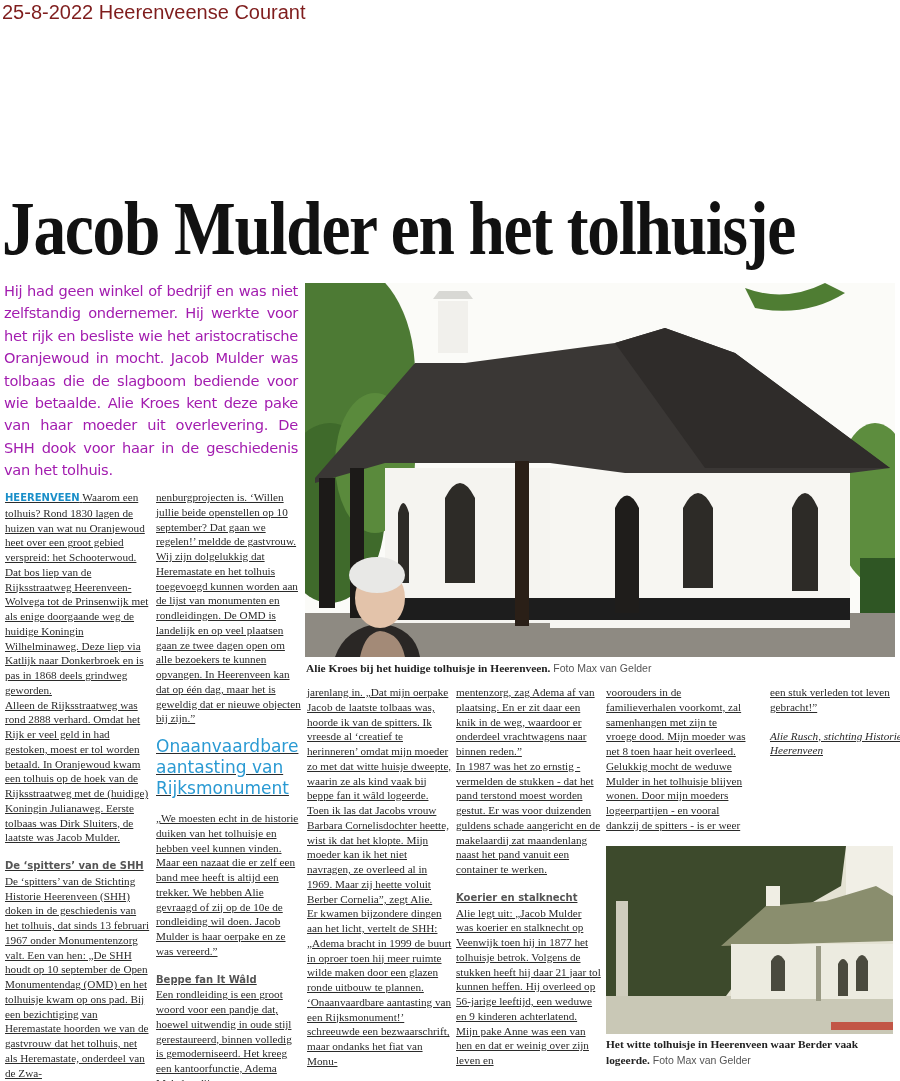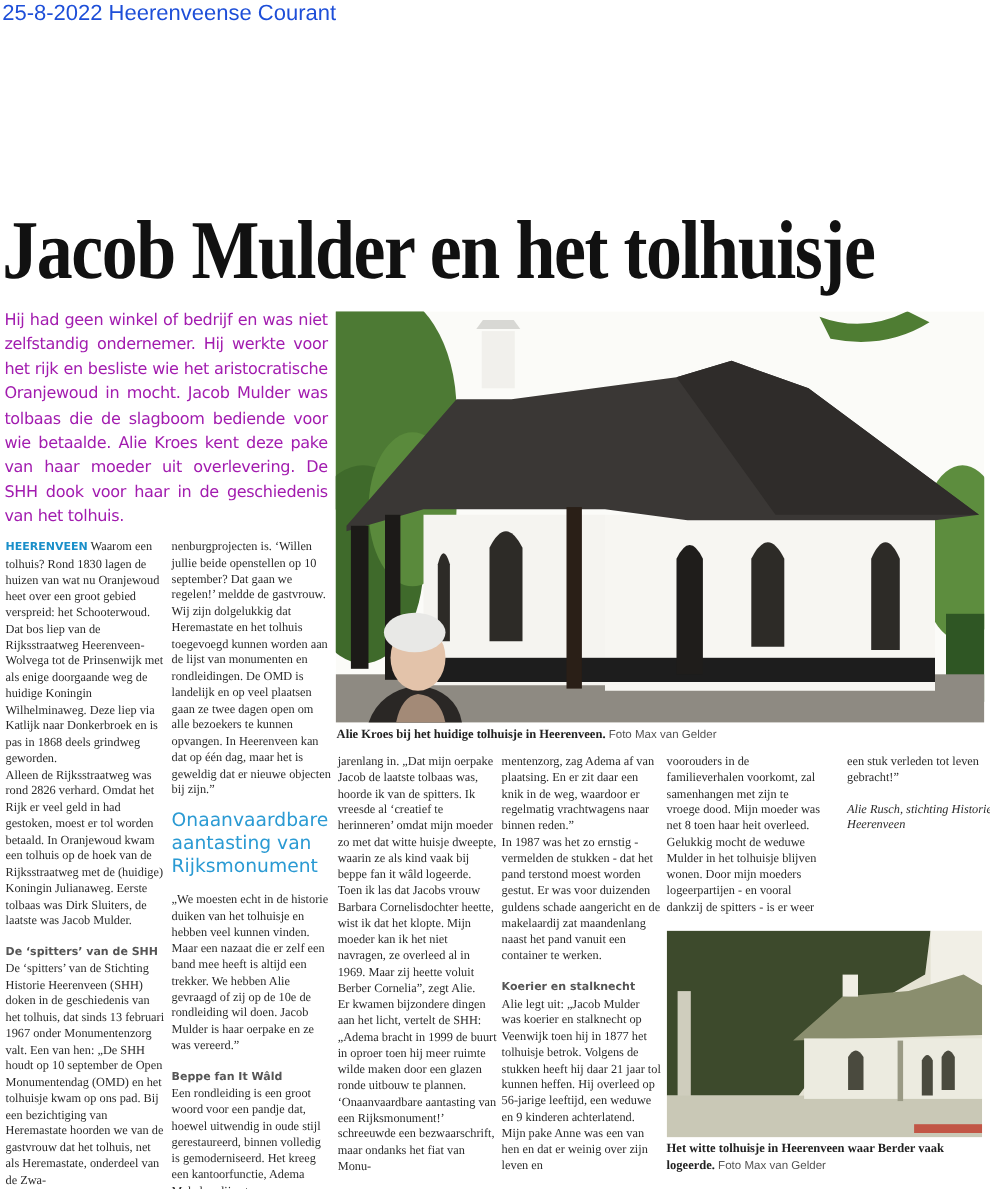--- a/index.html
+++ b/index.html
@@ -1,37 +1,37 @@
 <!DOCTYPE html>
 <html><head>
 <meta charset="utf-8">
 <style>
   * { box-sizing: border-box; margin: 0; padding: 0; }
   html, body { width: 900px; height: 1081px; background: #ffffff; overflow: hidden; }
   body { position: relative; font-family: "DejaVu Serif", serif; color: #1e1e1e; }
 
   .source-line {
     position: absolute; left: 2px; top: 0px;
-    font-family: "Liberation Sans", sans-serif; font-size: 20px; color: #1d4ed8;
+    font-family: "Liberation Sans", sans-serif; font-size: 20px; color: #7f1d1d;
     line-height: 24px; white-space: nowrap;
   }
   .headline {
     position: absolute; left: 2px; top: 188px; width: 900px;
     font-family: "Liberation Serif", serif; font-size: 76px; line-height: 80px;
     color: #111; letter-spacing: -1.5px; transform: scaleX(0.86); transform-origin: left top;
     white-space: nowrap;
   }
   .intro {
     position: absolute; left: 4px; top: 280px; width: 294px;
     font-family: "DejaVu Sans", sans-serif; font-size: 14.6px; line-height: 22.4px;
     color: #a21caf; text-align: justify; letter-spacing: -0.3px;
   }
   .col {
     position: absolute; font-family: "Liberation Serif", serif;
-    font-size: 11.2px; line-height: 14.75px; color: #2b2b2b;
+    font-size: 11.2px; line-height: 14.75px; color: #2b2b2b; text-decoration: underline;
   }
   .col p { margin: 0; }
   .col .gap { height: 14px; }
   .kicker { color: #1a8fc9; font-family: "DejaVu Sans", sans-serif; font-weight: bold; font-size: 10px; }
   .subhead {
     font-family: "DejaVu Sans", sans-serif; font-weight: bold; font-size: 10px;
     color: #555; margin-top: 2px;
   }
   .quote-head {
     font-family: "DejaVu Sans", sans-serif; font-size: 17px; line-height: 21px;
@@ -96,42 +96,42 @@
     <ellipse cx="72" cy="292" rx="28" ry="18" fill="#e8e8e6"></ellipse>
   </svg>
 </div>
 <div class="caption" style="left:306px; top:660px; width:590px;">
   <b>Alie Kroes bij het huidige tolhuisje in Heerenveen.</b>
   <span class="credit">Foto Max van Gelder</span>
 </div>
 
 <div class="col" style="left:5px; top:490px; width:145px;">
   <p><span class="kicker">HEERENVEEN</span> <span>Waarom een tolhuis? Rond 1830 lagen de huizen van wat nu Oranjewoud heet over een groot gebied verspreid: het Schooterwoud. Dat bos liep van de Rijksstraatweg Heerenveen-Wolvega tot de Prinsenwijk met als enige doorgaande weg de huidige Koningin Wilhelminaweg. Deze liep via Katlijk naar Donkerbroek en is pas in 1868 deels grindweg geworden.</span></p>
-  <p>Alleen de Rijksstraatweg was rond 2826 verhard. Omdat het Rijk er veel geld in had gestoken, moest er tol worden betaald. In Oranjewoud kwam een tolhuis op de hoek van de Rijksstraatweg met de (huidige) Koningin Julianaweg. Eerste tolbaas was Dirk Sluiters, de laatste was Jacob Mulder.</p>
+  <p>Alleen de Rijksstraatweg was rond 2888 verhard. Omdat het Rijk er veel geld in had gestoken, moest er tol worden betaald. In Oranjewoud kwam een tolhuis op de hoek van de Rijksstraatweg met de (huidige) Koningin Julianaweg. Eerste tolbaas was Dirk Sluiters, de laatste was Jacob Mulder.</p>
   <div class="gap"></div>
   <p class="subhead">De ‘spitters’ van de SHH</p>
   <p>De ‘spitters’ van de Stichting Historie Heerenveen (SHH) doken in de geschiedenis van het tolhuis, dat sinds 13 februari 1967 onder Monumentenzorg valt. Een van hen: „De SHH houdt op 10 september de Open Monumentendag (OMD) en het tolhuisje kwam op ons pad. Bij een bezichtiging van Heremastate hoorden we van de gastvrouw dat het tolhuis, net als Heremastate, onderdeel van de Zwa-</p>
 </div>
 
 <div class="col" style="left:156px; top:490px; width:145px;">
   <p>nenburgprojecten is. ‘Willen jullie beide openstellen op 10 september? Dat gaan we regelen!’ meldde de gastvrouw. Wij zijn dolgelukkig dat Heremastate en het tolhuis toegevoegd kunnen worden aan de lijst van monumenten en rondleidingen. De OMD is landelijk en op veel plaatsen gaan ze twee dagen open om alle bezoekers te kunnen opvangen. In Heerenveen kan dat op één dag, maar het is geweldig dat er nieuwe objecten bij zijn.”</p>
   <div class="quote-head">Onaanvaardbare aantasting van Rijksmonument</div>
   <p>„We moesten echt in de historie duiken van het tolhuisje en hebben veel kunnen vinden. Maar een nazaat die er zelf een band mee heeft is altijd een trekker. We hebben Alie gevraagd of zij op de 10e de rondleiding wil doen. Jacob Mulder is haar oerpake en ze was vereerd.”</p>
   <div class="gap"></div>
   <p class="subhead">Beppe fan It Wâld</p>
   <p>Een rondleiding is een groot woord voor een pandje dat, hoewel uitwendig in oude stijl gerestaureerd, binnen volledig is gemoderniseerd. Het kreeg een kantoorfunctie, Adema Makelaardij zat er</p>
 </div>
 
 <div class="col" style="left:307px; top:685px; width:145px;">
   <p>jarenlang in. „Dat mijn oerpake Jacob de laatste tolbaas was, hoorde ik van de spitters. Ik vreesde al ‘creatief te herinneren’ omdat mijn moeder zo met dat witte huisje dweepte, waarin ze als kind vaak bij beppe fan it wâld logeerde. Toen ik las dat Jacobs vrouw Barbara Cornelisdochter heette, wist ik dat het klopte. Mijn moeder kan ik het niet navragen, ze overleed al in 1969. Maar zij heette voluit Berber Cornelia”, zegt Alie.</p>
   <p>Er kwamen bijzondere dingen aan het licht, vertelt de SHH: „Adema bracht in 1999 de buurt in oproer toen hij meer ruimte wilde maken door een glazen ronde uitbouw te plannen. ‘Onaanvaardbare aantasting van een Rijksmonument!’ schreeuwde een bezwaarschrift, maar ondanks het fiat van Monu-</p>
 </div>
 
 <div class="col" style="left:456px; top:685px; width:145px;">
-  <p>mentenzorg, zag Adema af van plaatsing. En er zit daar een knik in de weg, waardoor er regelmatig vrachtwagens naar binnen reden.”</p>
+  <p>mentenzorg, zag Adema af van plaatsing. En er zit daar een knik in de weg, waardoor er onderdeel vrachtwagens naar binnen reden.”</p>
   <p>In 1987 was het zo ernstig - vermelden de stukken - dat het pand terstond moest worden gestut. Er was voor duizenden guldens schade aangericht en de makelaardij zat maandenlang naast het pand vanuit een container te werken.</p>
   <div class="gap"></div>
   <p class="subhead">Koerier en stalknecht</p>
   <p>Alie legt uit: „Jacob Mulder was koerier en stalknecht op Veenwijk toen hij in 1877 het tolhuisje betrok. Volgens de stukken heeft hij daar 21 jaar tol kunnen heffen. Hij overleed op 56-jarige leeftijd, een weduwe en 9 kinderen achterlatend. Mijn pake Anne was een van hen en dat er weinig over zijn leven en</p>
 </div>
 
 <div class="col" style="left:606px; top:685px; width:140px;">
   <p>voorouders in de familieverhalen voorkomt, zal samenhangen met zijn te vroege dood. Mijn moeder was net 8 toen haar heit overleed. Gelukkig mocht de weduwe Mulder in het tolhuisje blijven wonen. Door mijn moeders logeerpartijen - en vooral dankzij de spitters - is er weer</p>
 </div>
 

